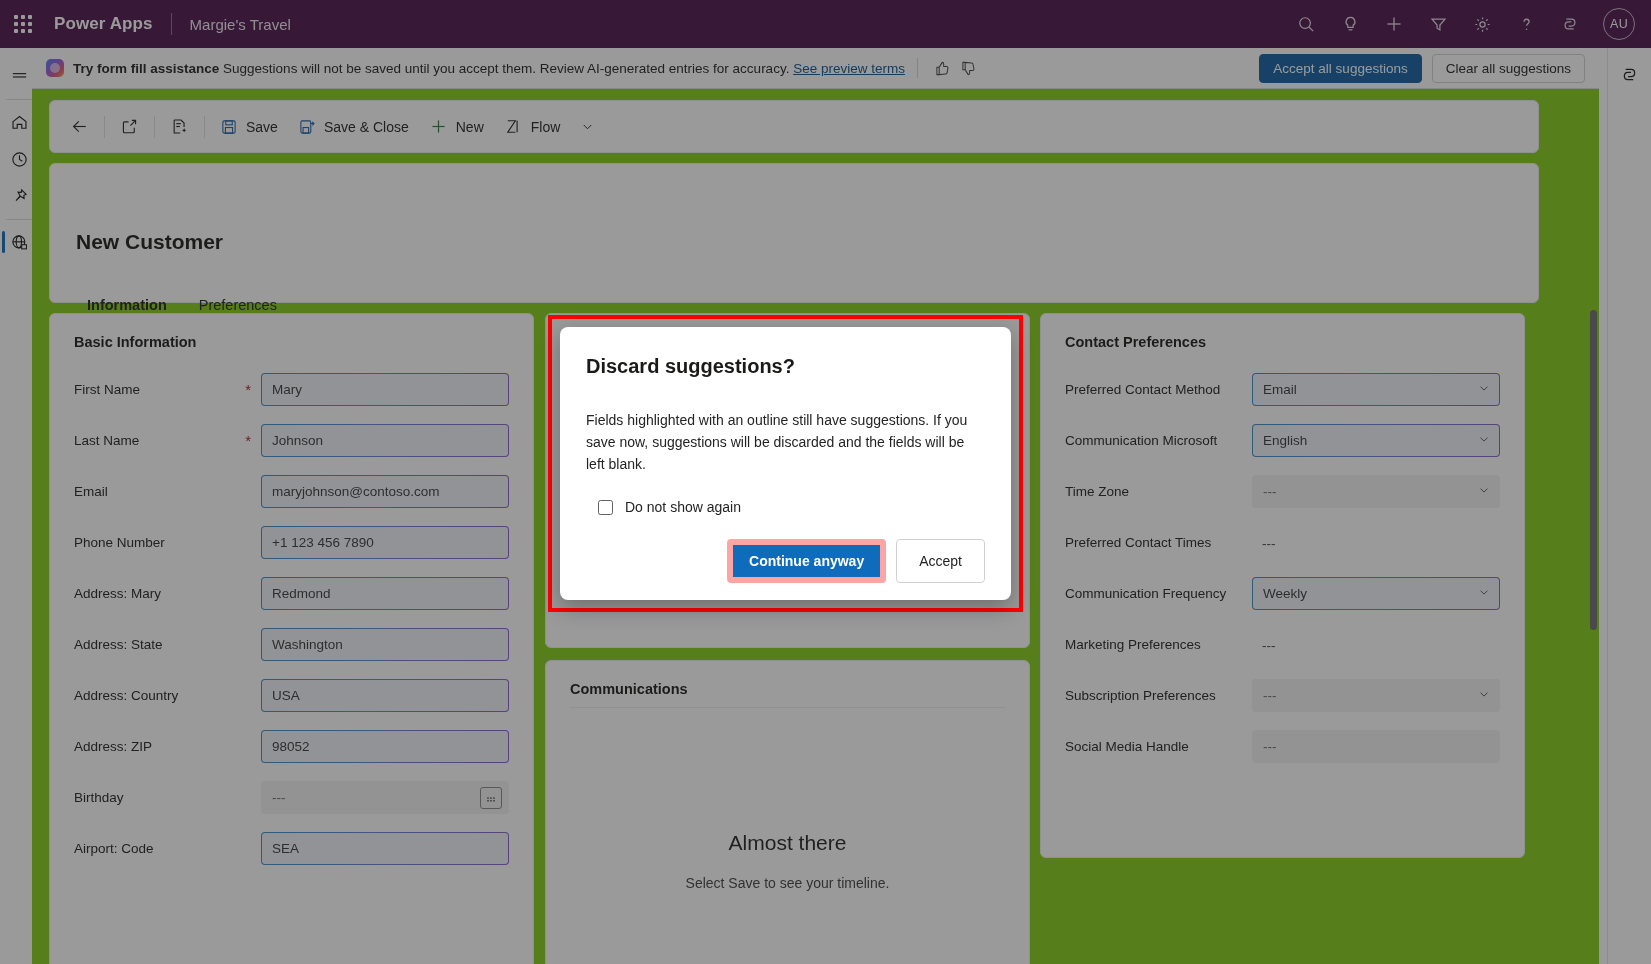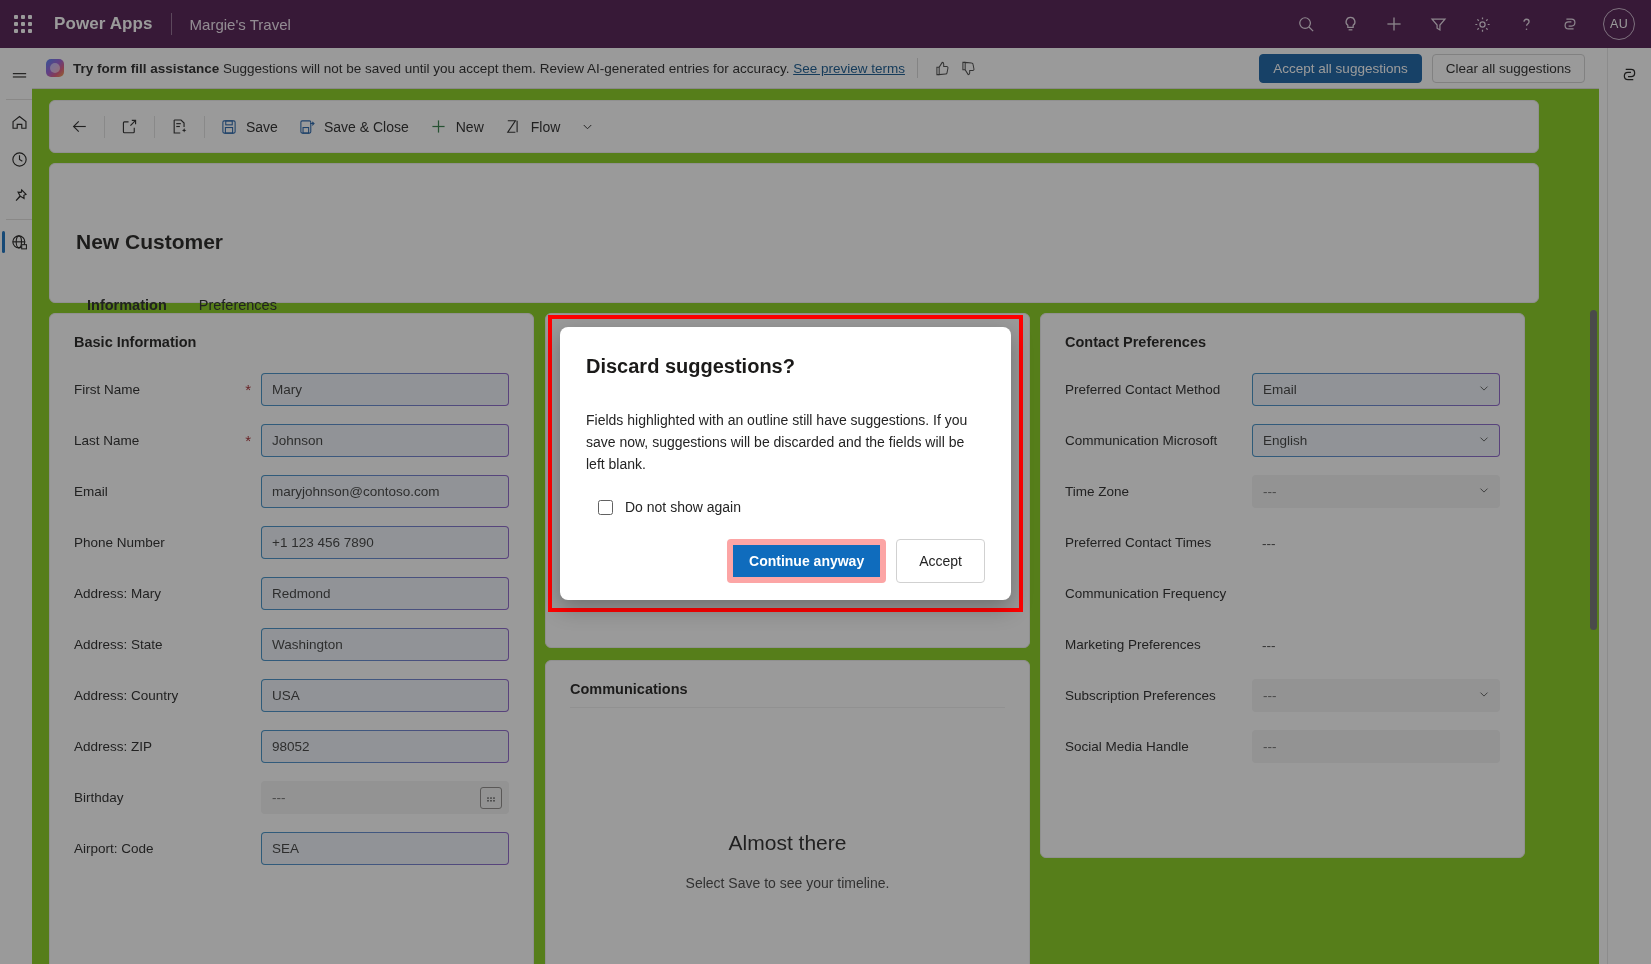--- a/index.html
+++ b/index.html
@@ -589,20 +589,28 @@
 
         <div class="field">
           <span class="flabel">Preferred Contact Times</span>
           <span class="fctrl">
             <span class="inline-value">---</span>
           </span>
         </div>
 
         <div class="field">
           <span class="flabel">Communication Frequency</span>
+          <span class="fctrl">
+            <span class="ai-input with-chevron">Weekly</span>
+            <span class="chev">
+              <svg width="14" height="14" viewBox="0 0 20 20" fill="none" stroke="#4d4d4d" stroke-width="1.3">
+                  <path d="M5 8l5 5 5-5"></path>
+                </svg>
+            </span>
+          </span>
         </div>
 
         <div class="field">
           <span class="flabel">Marketing Preferences</span>
           <span class="fctrl">
             <span class="inline-value">---</span>
           </span>
         </div>
 
         <div class="field">

